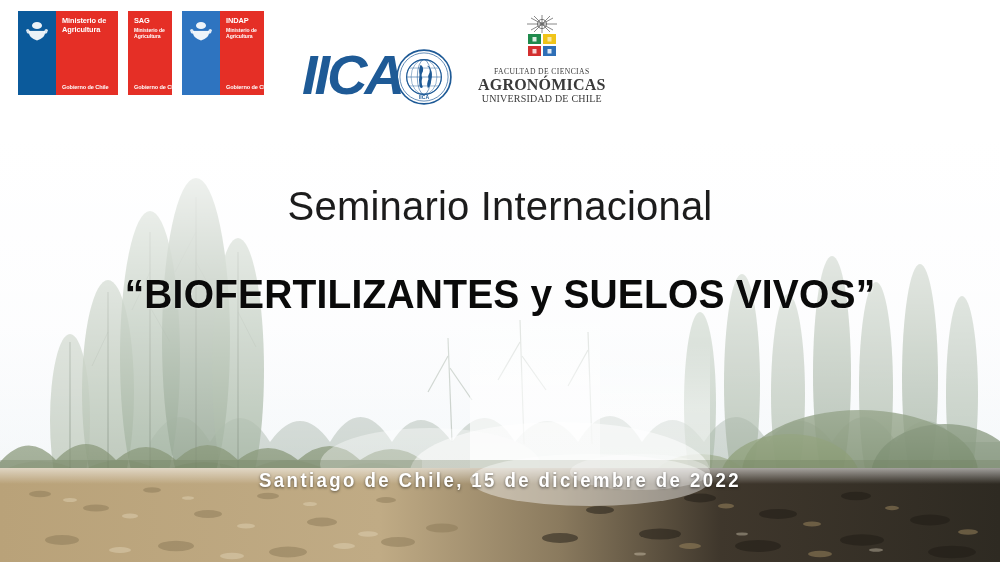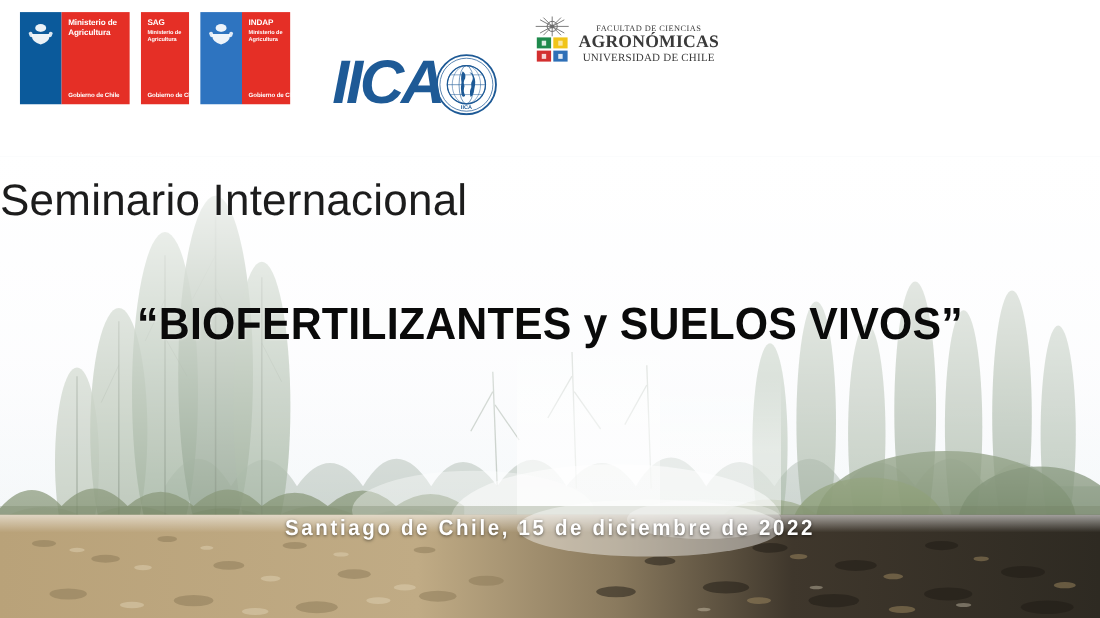--- a/index.html
+++ b/index.html
@@ -119,21 +119,21 @@
     height: 56px;
     margin-left: -6px;
     margin-top: 2px;
   }
 
   
   .uchile-block {
     margin-left: 26px;
     margin-top: 2px;
     display: flex;
-    flex-direction: row;
+    flex-direction: column;
     align-items: center;
   }
   .uchile-mark { width: 48px; height: 52px; }
   .uchile-txt {
     text-align: center;
     color: #3a3a3a;
     font-family: "Liberation Serif", serif;
     margin-top: 2px;
   }
   .uchile-l1 { font-size: 7.6px; letter-spacing: 0.4px; line-height: 1.2; }
@@ -149,23 +149,23 @@
     height: 420px;
     overflow: hidden;
     background: #f2f5f7;
   }
   .photo svg { display: block; width: 1000px; height: 420px; }
 
   
   .t-seminario {
     position: absolute;
     left: 0;
-    top: 160px;
-    width: 1000px;
-    text-align: left;
+    top: 184px;
+    width: 1000px;
+    text-align: center;
     font-family: "Liberation Sans", sans-serif;
     font-size: 40px;
     font-weight: normal;
     color: #1c1c1c;
     letter-spacing: 0.2px;
     line-height: 1.1;
     text-shadow: 0 1px 2px rgba(255,255,255,0.55);
   }
 
   .t-titulo {

